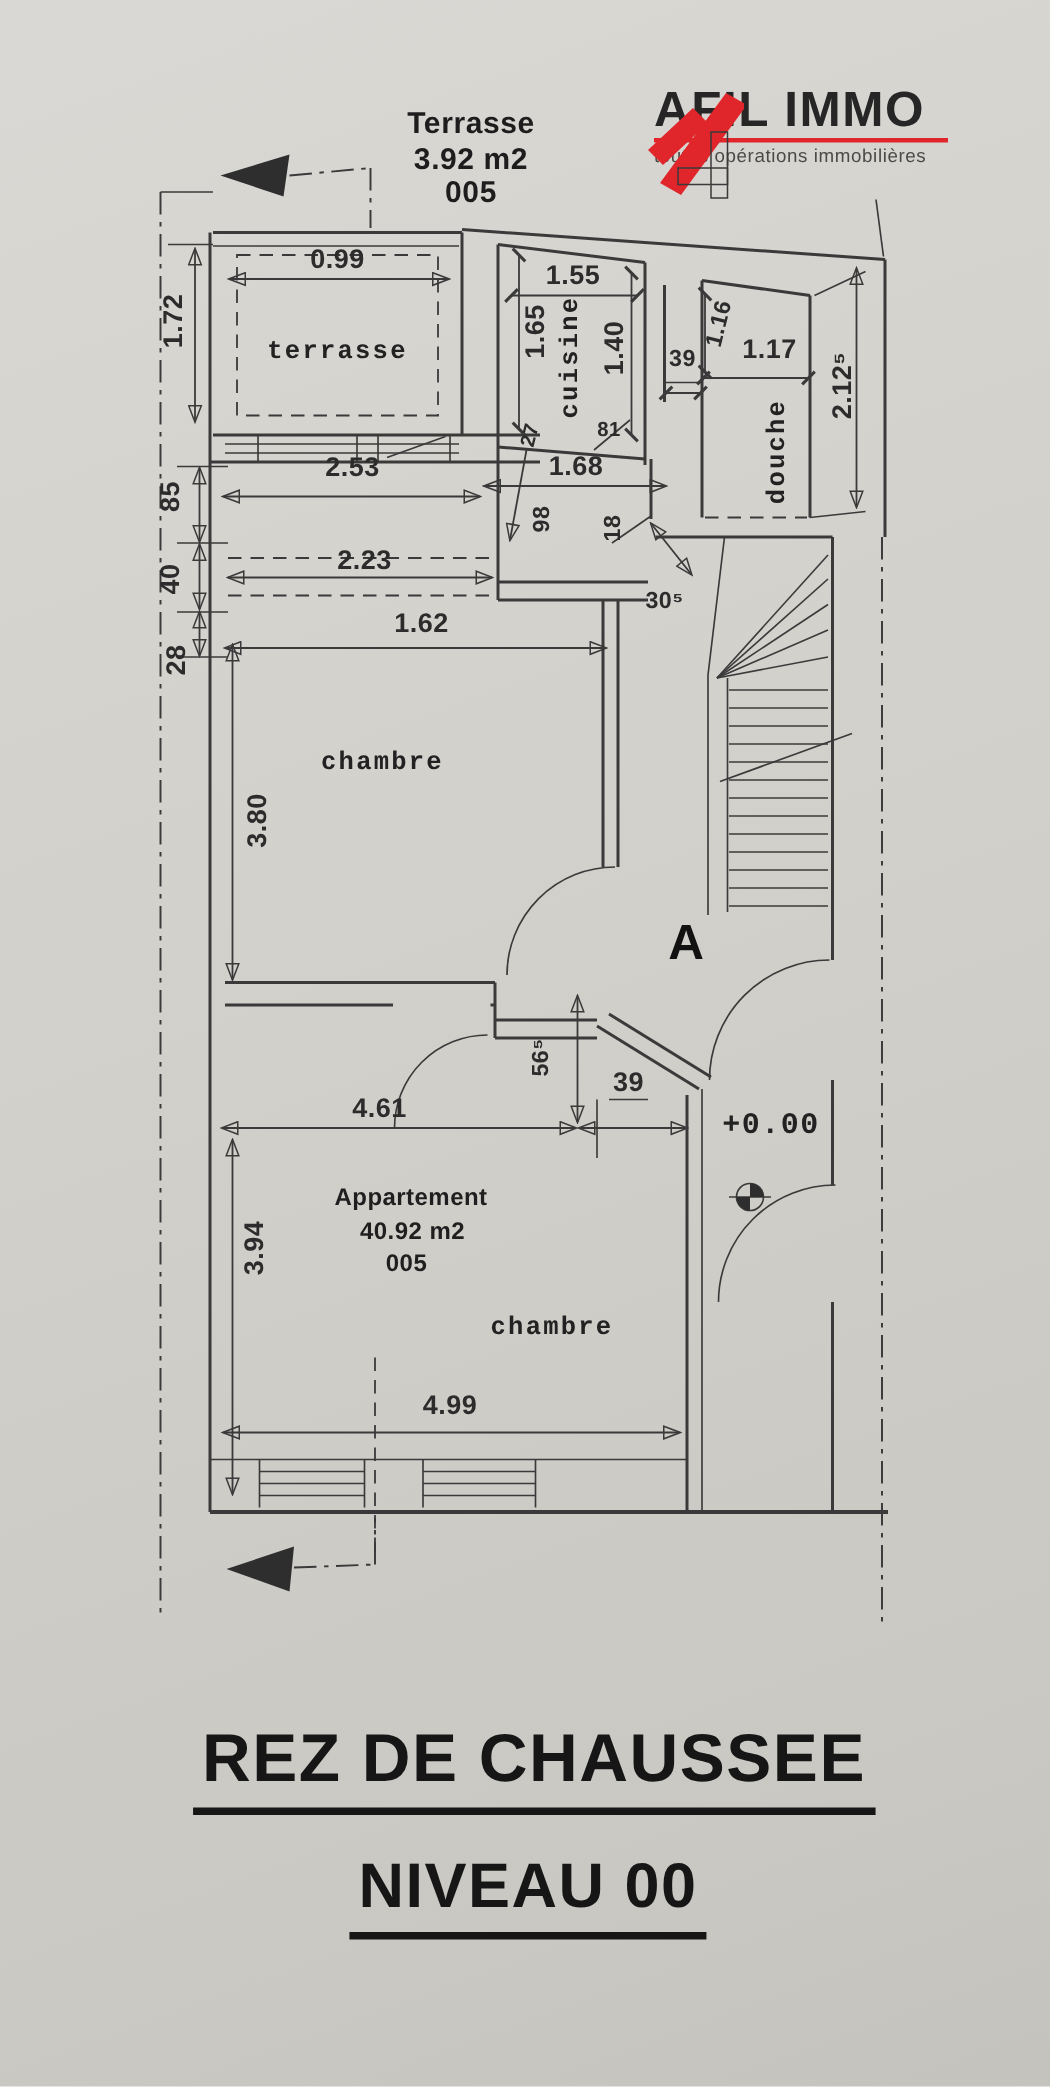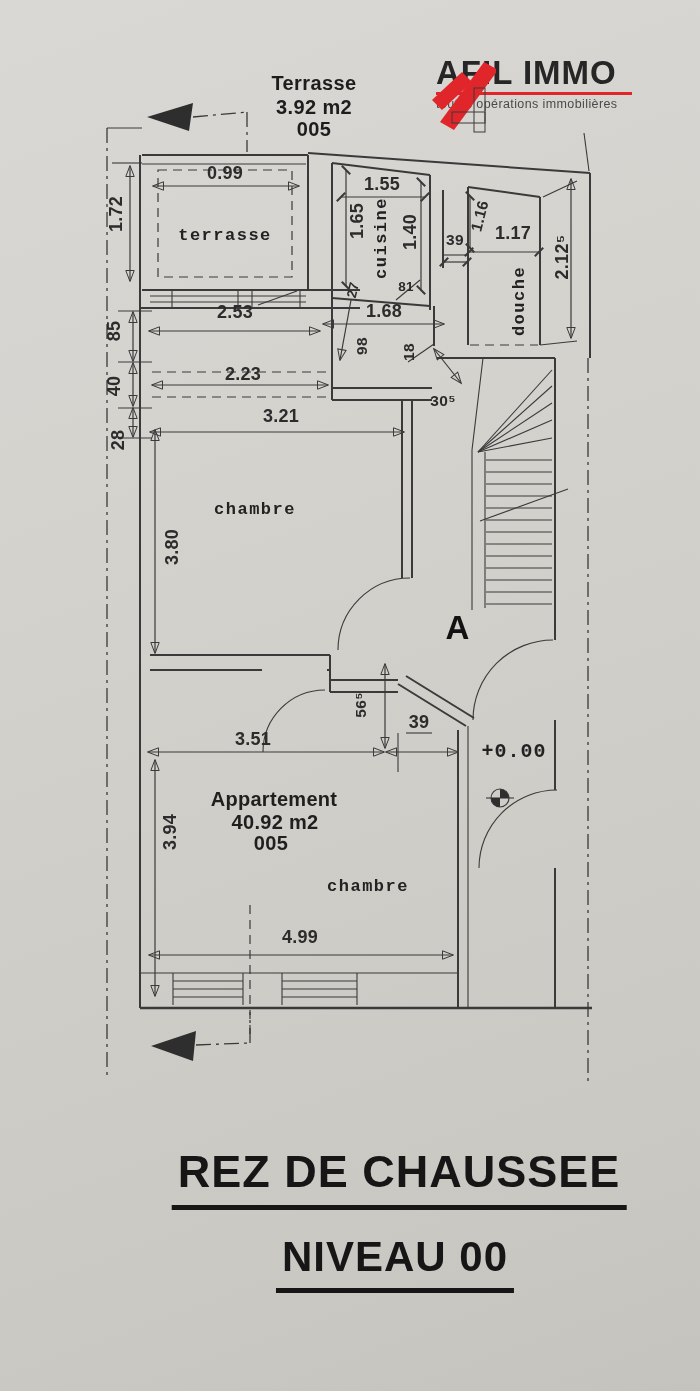--- a/index.html
+++ b/index.html
@@ -18,34 +18,34 @@
   .lbl{position:absolute;transform:translate(-50%,-50%);white-space:nowrap;
        font-weight:bold;font-size:18px;color:#2c2c2c;letter-spacing:.3px;}
   .rot{transform:translate(-50%,-50%) rotate(-90deg);}
   .rot75{transform:translate(-50%,-50%) rotate(-76deg);}
   .sm{font-size:13.5px;}
   .md{font-size:15.5px;}
   .mono{font-family:"Liberation Mono","DejaVu Sans Mono",monospace;font-size:17px;
         letter-spacing:1.5px;color:#222;}
   .monor{transform:translate(-50%,-50%) rotate(-90deg);}
   .note{font-size:20px;color:#1d1d1d;letter-spacing:.4px;}
-  .apt{font-size:20px;color:#1f1f1f;}
+  .apt{font-size:16px;color:#1f1f1f;}
   .biga{font-size:33px;color:#121212;letter-spacing:1px;}
   .lvl{font-family:"Liberation Mono","DejaVu Sans Mono",monospace;font-size:20px;color:#222;letter-spacing:1px;}
   .logo{position:absolute;left:432px;top:56px;width:262px;}
   .logo-row{display:flex;align-items:flex-end;}
   .logo-text{margin-left:4px;}
   .brand{font-weight:bold;font-size:33px;color:#262626;letter-spacing:1px;
          font-family:"Liberation Sans",sans-serif;line-height:1;}
   .rule{height:3px;background:#e0262b;margin-top:3px;width:196px;}
   .tagline{font-size:12.5px;color:#4a4a4a;margin-top:2px;letter-spacing:.4px;
            font-family:"Liberation Sans",sans-serif;}
   .title{position:absolute;transform:translateX(-50%);font-weight:bold;color:#161616;
          border-bottom:5px solid #161616;padding:0 6px 7px 6px;white-space:nowrap;
-         font-family:"Liberation Sans",sans-serif;margin-left:43px;}
+         font-family:"Liberation Sans",sans-serif;}
   .t1{left:356px;top:1146px;font-size:45px;letter-spacing:1px;}
   .t2{left:352px;top:1233px;font-size:42px;letter-spacing:1px;}
 </style>
 </head>
 <body>
 
 <div class="page">
 
   <svg width="700" height="1391" viewBox="0 0 700 1391">
     <defs>
@@ -266,26 +266,26 @@
   <div class="lbl rot75 sm" style="left:353px;top:290px">27</div>
   <div class="lbl sm" style="left:406px;top:286px">81</div>
   <div class="lbl" style="left:235px;top:312px">2.53</div>
   <div class="lbl" style="left:384px;top:311px">1.68</div>
   <div class="lbl rot md" style="left:362px;top:346px">98</div>
   <div class="lbl rot md" style="left:409px;top:352px">18</div>
   <div class="lbl rot" style="left:114px;top:331px">85</div>
   <div class="lbl rot" style="left:114px;top:386px">40</div>
   <div class="lbl" style="left:243px;top:374px">2.23</div>
   <div class="lbl rot" style="left:118px;top:440px">28</div>
-  <div class="lbl" style="left:281px;top:416px">3.21</div>
+  <div class="lbl" style="left:281px;top:416px">1.62</div>
   <div class="lbl md" style="left:443px;top:401px">30⁵</div>
   <div class="lbl rot" style="left:172px;top:547px">3.80</div>
   <div class="lbl rot md" style="left:361px;top:705px">56⁵</div>
   <div class="lbl" style="left:419px;top:722px">39</div>
-  <div class="lbl" style="left:253px;top:739px">3.51</div>
+  <div class="lbl" style="left:253px;top:739px">4.61</div>
   <div class="lbl rot" style="left:170px;top:832px">3.94</div>
   <div class="lbl" style="left:300px;top:937px">4.99</div>
 
   <div class="lbl biga" style="left:458px;top:628px">A</div>
   <div class="lbl lvl" style="left:514px;top:751px">+0.00</div>
 
   <div class="lbl apt" style="left:274px;top:799px">Appartement</div>
   <div class="lbl apt" style="left:275px;top:822px">40.92 m2</div>
   <div class="lbl apt" style="left:271px;top:843px">005</div>
 

